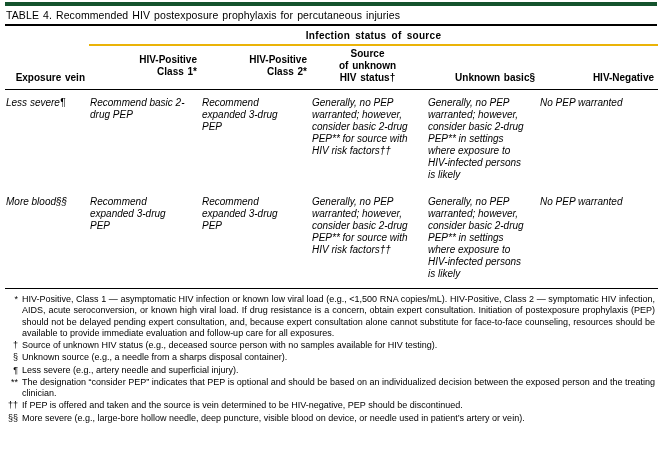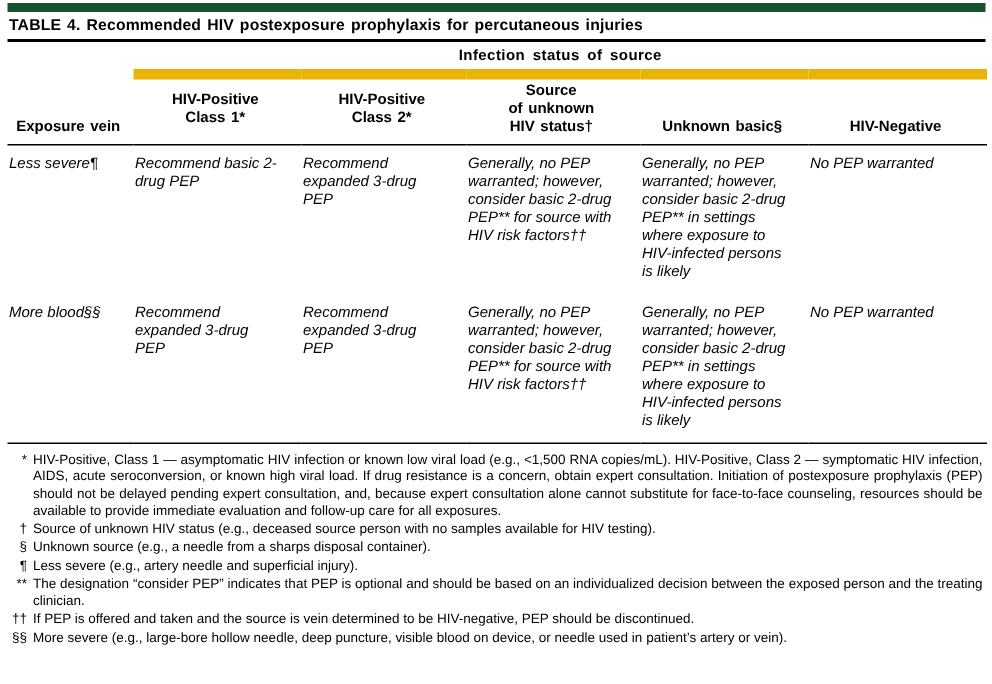--- a/index.html
+++ b/index.html
@@ -6,40 +6,40 @@
   html, body { margin: 0; padding: 0; }
   body {
     width: 661px; height: 456px;
     background: #ffffff;
     color: #000000;
     font-family: "Liberation Sans", "DejaVu Sans", sans-serif;
   }
   .page { width: 100%; height: 100%; padding: 2px 4px 0 5px; overflow: hidden; }
 
   .title {
-    font-size: 10.5px; font-weight: bold; letter-spacing: 0.1px; word-spacing: 1px;
-    border-top: 6px solid #14532d;
+    font-size: 10.5px; font-weight: normal; letter-spacing: 0.1px; word-spacing: 1px;
+    border-top: 4px solid #14532d;
     border-bottom: 2px solid #000;
     padding: 3px 0 3px 1px;
   }
 
   table.pep {
     width: 100%;
     border-collapse: collapse;
     table-layout: fixed;
     border-bottom: 1px solid #000;
   }
   .group-header-cell {
     font-size: 10px; font-weight: bold; text-align: center;
     word-spacing: 2px; letter-spacing: 0.3px;
     padding: 4px 0 2px 0;
-    border-bottom: 7px solid #eab308;
+    border-bottom: 2px solid #eab308;
   }
   th {
-    font-size: 10px; font-weight: bold; text-align: center;
+    font-size: 10px; font-weight: bold; text-align: right;
     vertical-align: bottom; line-height: 1.2;
     white-space: pre-line; word-spacing: 1px;
     padding: 2px 4px 5px 1px;
     border-bottom: 1px solid #000;
   }
   th.mid { vertical-align: middle; }
   th.ctr { text-align: center; }
   td {
     font-size: 10px; line-height: 1.2; vertical-align: top;
     padding: 7px 13px 8px 1px;

